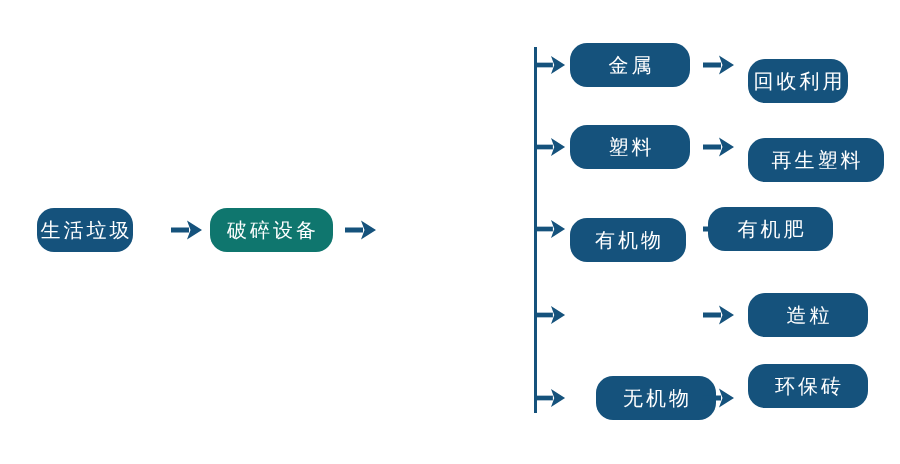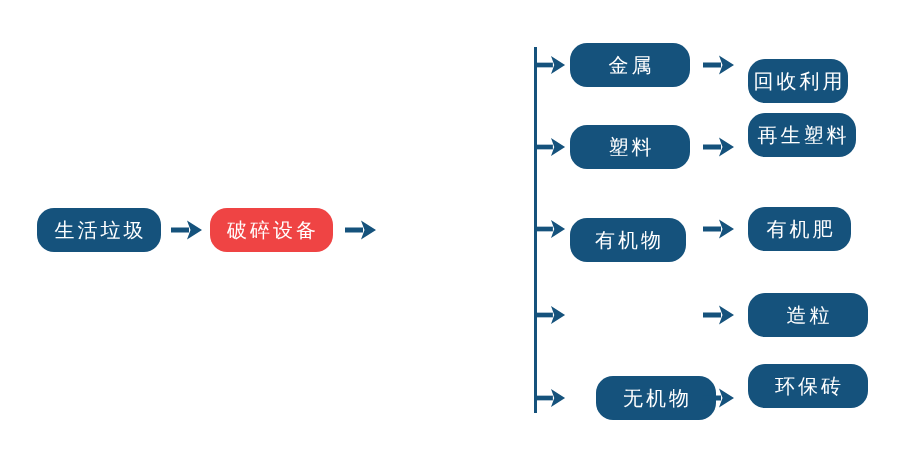--- a/index.html
+++ b/index.html
@@ -24,21 +24,21 @@
     align-items: center;
     justify-content: center;
     font-size: 20px;
     letter-spacing: 3px;
     text-indent: 3px;
     white-space: nowrap;
     box-sizing: border-box;
     border-radius: 17px;
   }
   .node.red {
-    background: #ef4444;
+    background: #0f766e;
   }
   .arrow {
     position: absolute;
     width: 32px;
     height: 26px;
   }
   .arrow svg {
     display: block;
     width: 100%;
     height: 100%;
@@ -51,21 +51,21 @@
     width: 3px;
     height: 366px;
     background: #15527C;
   }
 </style>
 </head>
 <body>
 
 <div id="canvas">
 
-  <div class="node" style="left:37px; top:208px; width:124px;">生活垃圾</div>
+  <div class="node" style="left:37px; top:208px; width:96px;">生活垃圾</div>
 
   <div class="arrow" style="left:171px; top:217px;">
     <svg viewBox="0 0 32 24">
         <rect x="0" y="9.5" width="18" height="5"></rect>
         <polygon points="16,2.5 31,12 16,21.5 19.5,12"></polygon>
       </svg>
   </div>
 
   <div class="node red" style="left:210px; top:208px; width:123px;">破碎设备</div>
 
@@ -100,36 +100,36 @@
         <polygon points="16,2.5 31,12 16,21.5 19.5,12"></polygon>
       </svg>
   </div>
   <div class="node" style="left:570px; top:125px; width:120px;">塑料</div>
   <div class="arrow" style="left:703px; top:134px;">
     <svg viewBox="0 0 32 24">
         <rect x="0" y="9.5" width="18" height="5"></rect>
         <polygon points="16,2.5 31,12 16,21.5 19.5,12"></polygon>
       </svg>
   </div>
-  <div class="node" style="left:748px; top:113px; width:108px;">再生塑料</div>
+  <div class="node" style="left:748px; top:138px; width:136px;">再生塑料</div>
 
   <div class="arrow" style="left:536px; top:216px; width:30px;">
     <svg viewBox="0 0 32 24">
         <rect x="0" y="9.5" width="18" height="5"></rect>
         <polygon points="16,2.5 31,12 16,21.5 19.5,12"></polygon>
       </svg>
   </div>
   <div class="node" style="left:570px; top:218px; width:116px;">有机物</div>
   <div class="arrow" style="left:703px; top:216px;">
     <svg viewBox="0 0 32 24">
         <rect x="0" y="9.5" width="18" height="5"></rect>
         <polygon points="16,2.5 31,12 16,21.5 19.5,12"></polygon>
       </svg>
   </div>
-  <div class="node" style="left:748px; top:207px; width:103px;text-align:right;">有机肥</div>
+  <div class="node" style="left:708px; top:207px; width:125px;text-align:right;">有机肥</div>
 
   <div class="arrow" style="left:536px; top:302px; width:30px;">
     <svg viewBox="0 0 32 24">
         <rect x="0" y="9.5" width="18" height="5"></rect>
         <polygon points="16,2.5 31,12 16,21.5 19.5,12"></polygon>
       </svg>
   </div>
   <div class="arrow" style="left:703px; top:302px;">
     <svg viewBox="0 0 32 24">
         <rect x="0" y="9.5" width="18" height="5"></rect>

